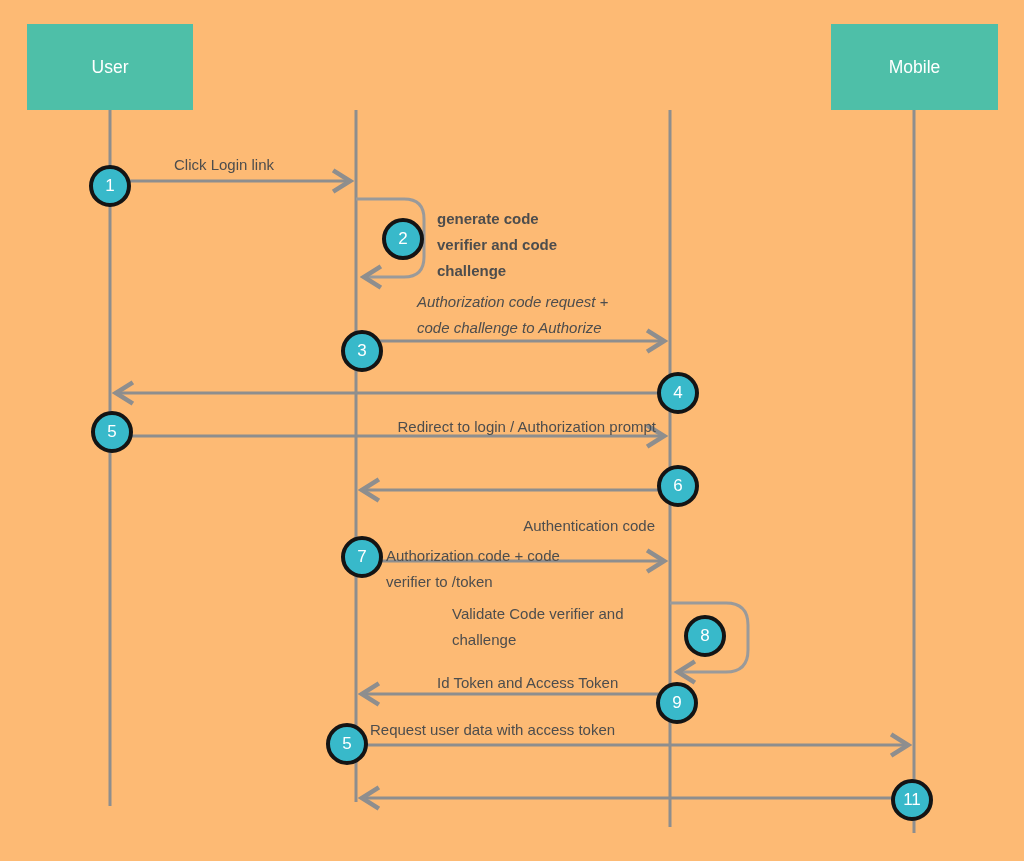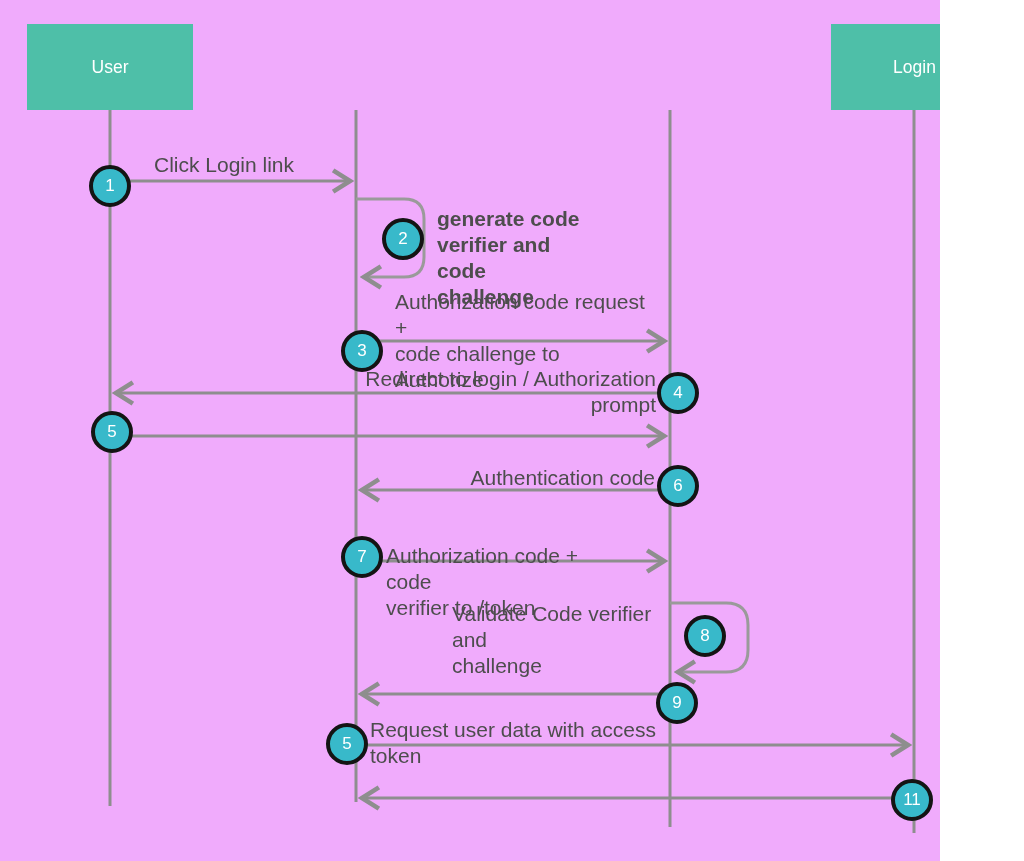--- a/index.html
+++ b/index.html
@@ -1,20 +1,20 @@
 <!DOCTYPE html>
 <html><head>
 <meta charset="utf-8">
 <style>
   html, body { margin: 0; padding: 0; background: #ffffff; }
   #canvas {
     position: relative;
-    width: 940px;
+    width: 1024px;
     height: 861px;
-    background: #f0abfc;
+    background: #fdba74;
     font-family: "Liberation Sans", "DejaVu Sans", sans-serif;
     overflow: hidden;
   }
   #wires { position: absolute; left: 0; top: 0; width: 1024px; height: 861px; }
 
   .actor {
     position: absolute;
     top: 24px;
     height: 86px;
     background: #4ebfa8;
@@ -45,27 +45,27 @@
     font-size: 17px;
     display: flex;
     align-items: center;
     justify-content: center;
     z-index: 3;
   }
 
   .msg {
     position: absolute;
     color: #4d4d4d;
-    font-size: 21px;
+    font-size: 15px;
     line-height: 26px;
     white-space: pre-line;
     z-index: 2;
   }
   .t-center { text-align: center; }
-  .t-right  { text-align: right; }
+  .t-right  { text-align: right; margin-top: 48px; }
 </style>
 </head>
 <body>
 
 <div id="canvas">
 
   <svg id="wires" viewBox="0 0 1024 861" xmlns="http://www.w3.org/2000/svg">
     <defs>
       <marker id="head" viewBox="0 0 12 12" refX="9" refY="6" markerWidth="8.5" markerHeight="8.5" orient="auto">
         <path d="M2 1 L10 6 L2 11" fill="none" stroke="#8e8e8e" stroke-width="2.2"></path>
@@ -84,41 +84,42 @@
     <path d="M110 436 H662" stroke="#8e8e8e" stroke-width="3" fill="none" marker-end="url(#head)"></path>
     <path d="M670 490 H364" stroke="#8e8e8e" stroke-width="3" fill="none" marker-end="url(#head)"></path>
     <path d="M356 561 H662" stroke="#8e8e8e" stroke-width="3" fill="none" marker-end="url(#head)"></path>
     <path d="M670 603 H726 Q748 603 748 625 V650 Q748 672 726 672 H680" stroke="#9a9a9a" stroke-width="3" fill="none" marker-end="url(#head)"></path>
     <path d="M670 694 H364" stroke="#8e8e8e" stroke-width="3" fill="none" marker-end="url(#head)"></path>
     <path d="M356 745 H906" stroke="#8e8e8e" stroke-width="3" fill="none" marker-end="url(#head)"></path>
     <path d="M905 798 H364" stroke="#8e8e8e" stroke-width="3" fill="none" marker-end="url(#head)"></path>
   </svg>
 
   <div class="actor actor-user">User</div>
-  <div class="actor actor-webapi">Login</div>
+  <div class="actor actor-webapi">Mobile</div>
 
   <div class="step" style="left:89px;  top:165px;">1</div>
   <div class="step" style="left:382px; top:218px;">2</div>
   <div class="step" style="left:341px; top:330px;">3</div>
   <div class="step" style="left:657px; top:372px;">4</div>
   <div class="step" style="left:91px;  top:411px;">5</div>
   <div class="step" style="left:657px; top:465px;">6</div>
   <div class="step" style="left:341px; top:536px;">7</div>
   <div class="step" style="left:684px; top:615px;">8</div>
   <div class="step" style="left:656px; top:682px;">9</div>
   <div class="step" style="left:326px; top:723px;">5</div>
   <div class="step" style="left:891px; top:779px;">11</div>
 
   <div class="msg t-center" style="left:124px; top:152px; width:200px;">Click Login link</div>
   <div class="msg" style="left:437px; top:206px; width:150px;font-weight:bold;">generate code
 verifier and code
 challenge</div>
-  <div class="msg" style="left:395px; top:289px; width:250px;">Authorization code request +
+  <div class="msg" style="left:417px; top:289px; width:250px;font-style:italic;">Authorization code request +
 code challenge to Authorize</div>
   <div class="msg t-right" style="left:326px; top:366px; width:330px;">Redirect to login / Authorization prompt</div>
   <div class="msg t-right" style="left:450px; top:465px; width:205px;">Authentication code</div>
   <div class="msg" style="left:386px; top:508px; width:240px;margin-top:35px;">Authorization code  + code
 verifier to /token</div>
   <div class="msg" style="left:452px; top:601px; width:230px;">Validate Code verifier and
 challenge</div>
+  <div class="msg" style="left:437px; top:670px; width:225px;">Id Token and Access Token</div>
   <div class="msg" style="left:370px; top:717px; width:305px;">Request user data with access token</div>
 
 </div>
 
 </body></html>

